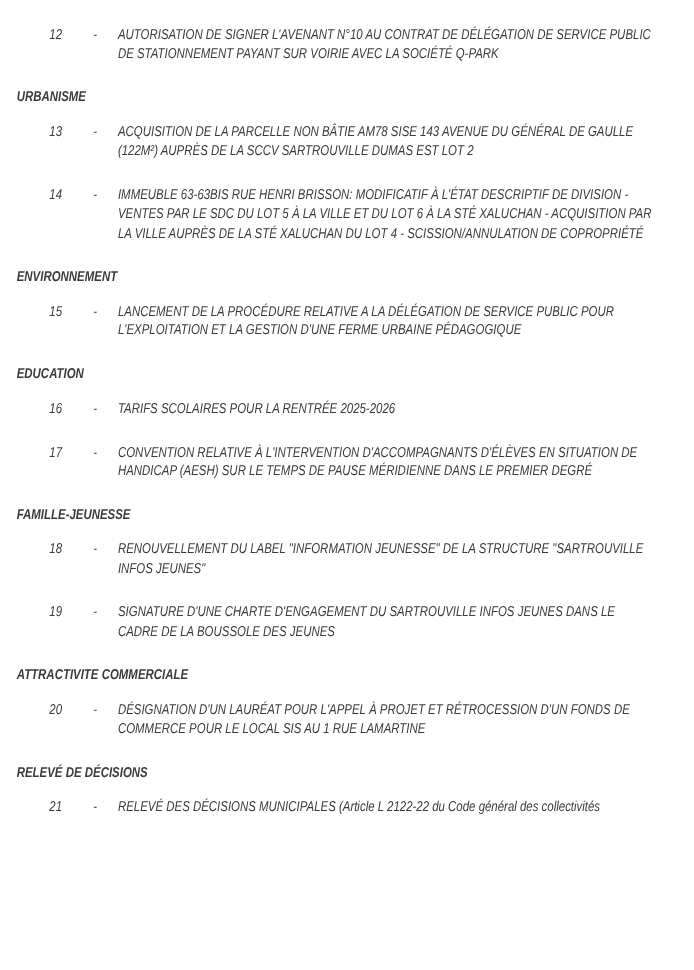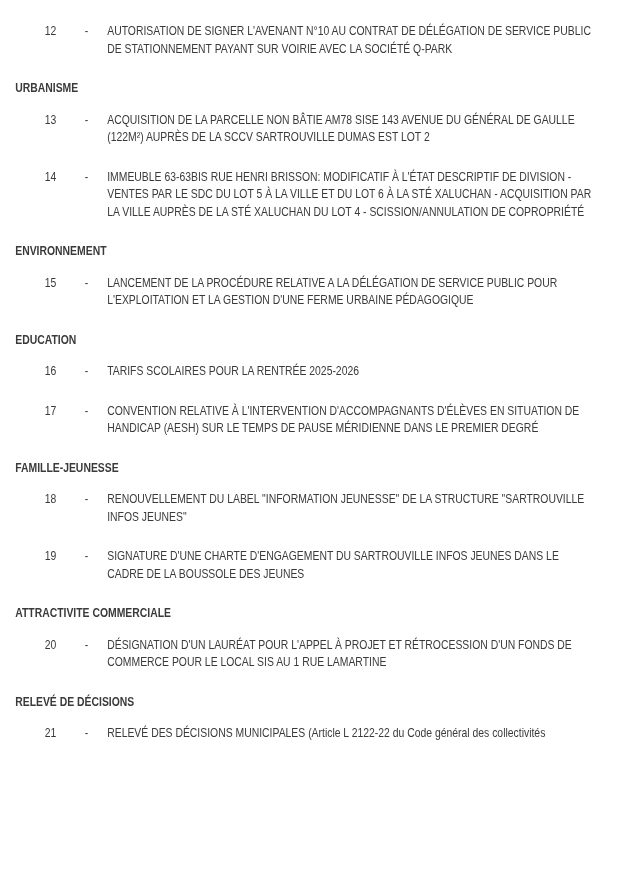--- a/index.html
+++ b/index.html
@@ -9,20 +9,21 @@
     background: #ffffff;
   }
   .page {
     position: relative;
     width: 631px;
     height: 745px;
     background: #ffffff;
     overflow: hidden;
     font-family: "Liberation Sans", "DejaVu Sans", sans-serif;
     color: #3a3a3a;
+    font-style: italic;
   }
   
   .scale-wrap {
     width: 789px;
     transform: scaleX(0.8);
     transform-origin: top left;
     padding-top: 22px;
     box-sizing: border-box;
     font-size: 13px;
     line-height: 17.5px;

